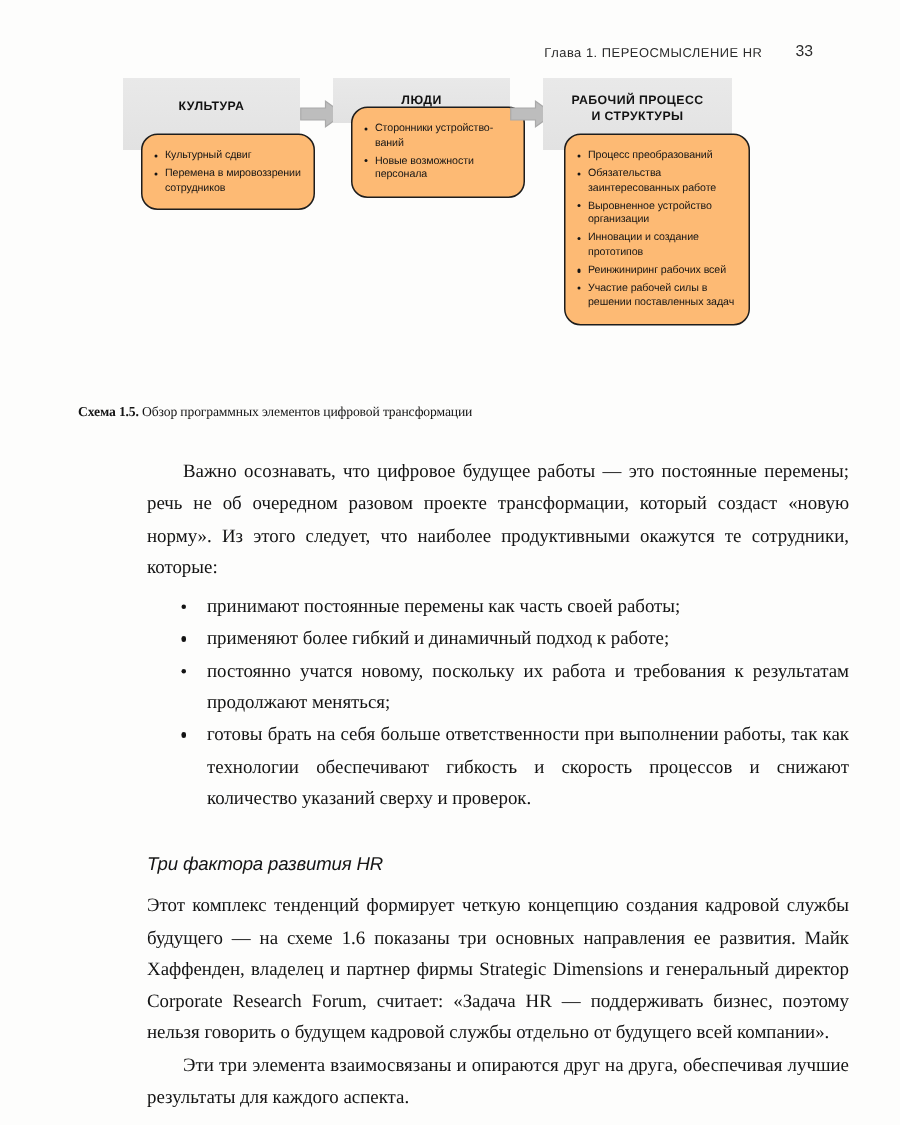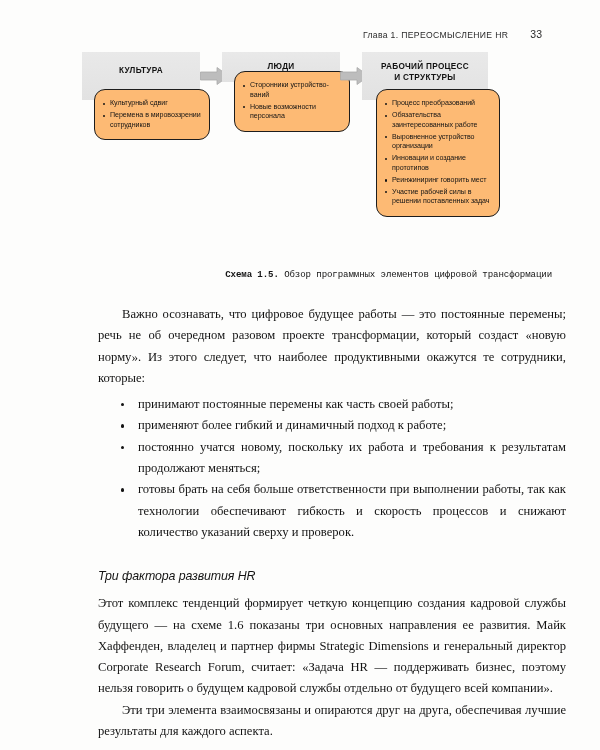--- a/index.html
+++ b/index.html
@@ -130,24 +130,24 @@
     height: 20px;
   }
   .arrow-1 { left: 140px; }
   .arrow-2 { left: 280px; }
   .arrow svg { display: block; }
 
   
   .caption {
     position: absolute;
     top: 268px;
-    left: 72px;
+    left: 52px;
     width: 480px;
-    text-align: right;
-    font-family: Liberation Mono, monospace;
+    text-align: left;
+    font-family: Liberation Serif, serif;
     font-size: 9.1px;
     line-height: 13px;
     color: #151515;
     letter-spacing: -0.1px;
   }
   .caption b { font-weight: bold; }
 
   
   .body {
     position: absolute;
@@ -254,21 +254,21 @@
       <div class="col-head">
         <div>РАБОЧИЙ ПРОЦЕСС</div>
         <div>И СТРУКТУРЫ</div>
       </div>
       <div class="card">
         <ul>
           <li>Процесс преобразований</li>
           <li>Обязательства заинтересованных работе</li>
           <li>Выровненное устройство организации</li>
           <li>Инновации и создание прототипов</li>
-          <li>Реинжиниринг говорить мест</li>
+          <li>Реинжиниринг рабочих всей</li>
           <li>Участие рабочей силы в решении поставленных задач</li>
         </ul>
       </div>
     </div>
   </div>
 
   <div class="caption">
     <b>Схема 1.5.</b><span> Обзор программных элементов цифровой трансформации</span>
   </div>
 

